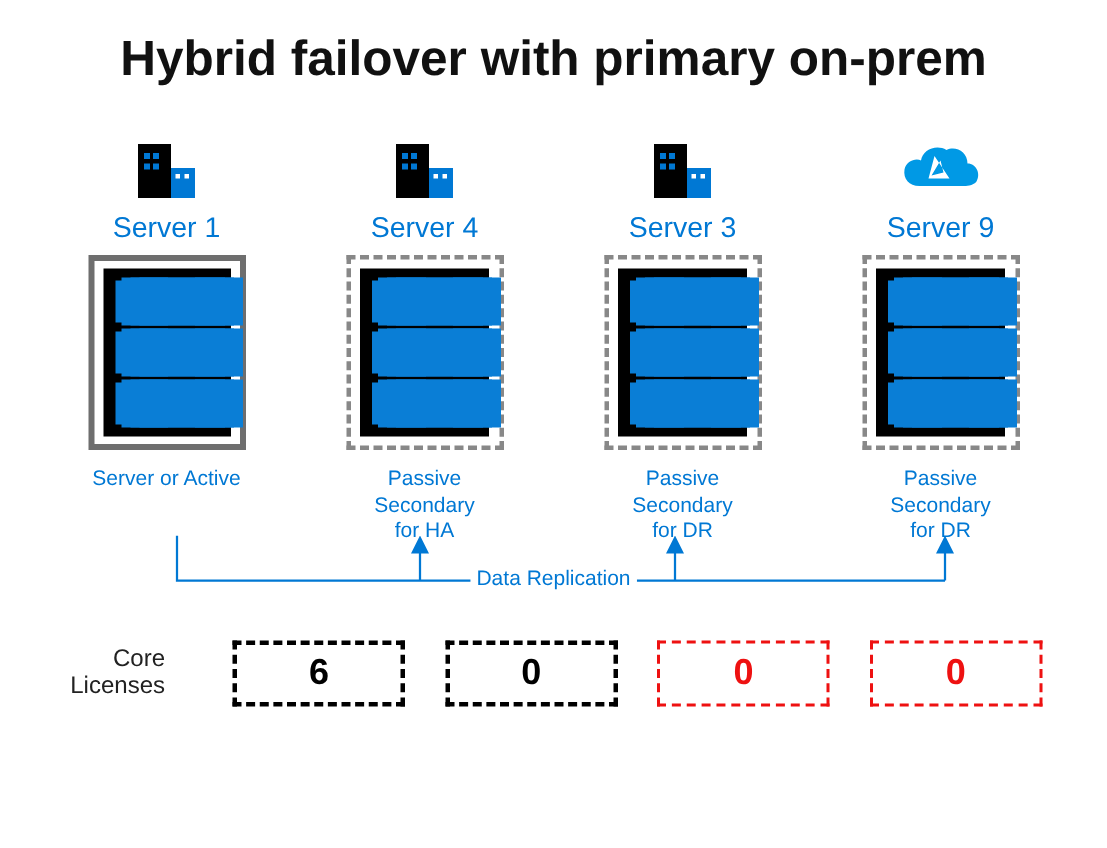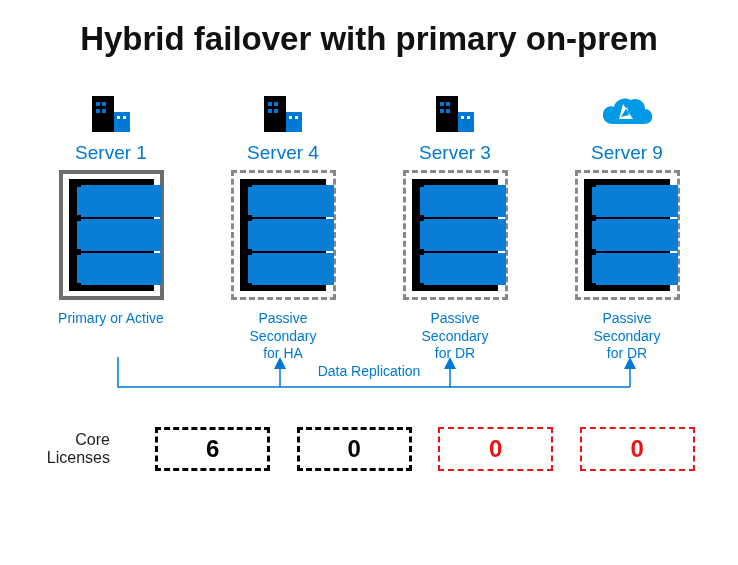--- a/index.html
+++ b/index.html
@@ -94,21 +94,21 @@
   .replication {
     position: relative;
     height: 50px;
     margin-top: -6px;
   }
   .repl-label {
     color: #0078D4;
     font-size: 14px;
     position: absolute;
     left: 50%;
-    top: 6px;
+    top: 20px;
     transform: translateX(-50%);
     background: #fff;
     padding: 0 4px;
   }
   .repl-svg {
     position: absolute;
     top: 0;
     left: 0;
   }
   .licenses-row {
@@ -172,21 +172,21 @@
     <div class="cpu-box solid">
       <div class="cpu-inner">
         <div class="chip"></div>
           <div class="chip"></div>
         <div class="chip"></div>
           <div class="chip"></div>
         <div class="chip"></div>
           <div class="chip"></div>
       </div>
     </div>
-    <div class="role-label">Primary or Active</div>
+    <div class="role-label">Server or Active</div>
   </div>
 
   <div class="server-col">
     <div class="icon-slot">
       <svg width="42" height="40" viewBox="0 0 42 40">
         <rect x="2" y="2" width="22" height="36" fill="#000"></rect>
         <rect x="24" y="18" width="16" height="20" fill="#0078D4"></rect>
         <rect x="6" y="8" width="4" height="4" fill="#0078D4"></rect>
         <rect x="12" y="8" width="4" height="4" fill="#0078D4"></rect>
         <rect x="6" y="15" width="4" height="4" fill="#0078D4"></rect>

